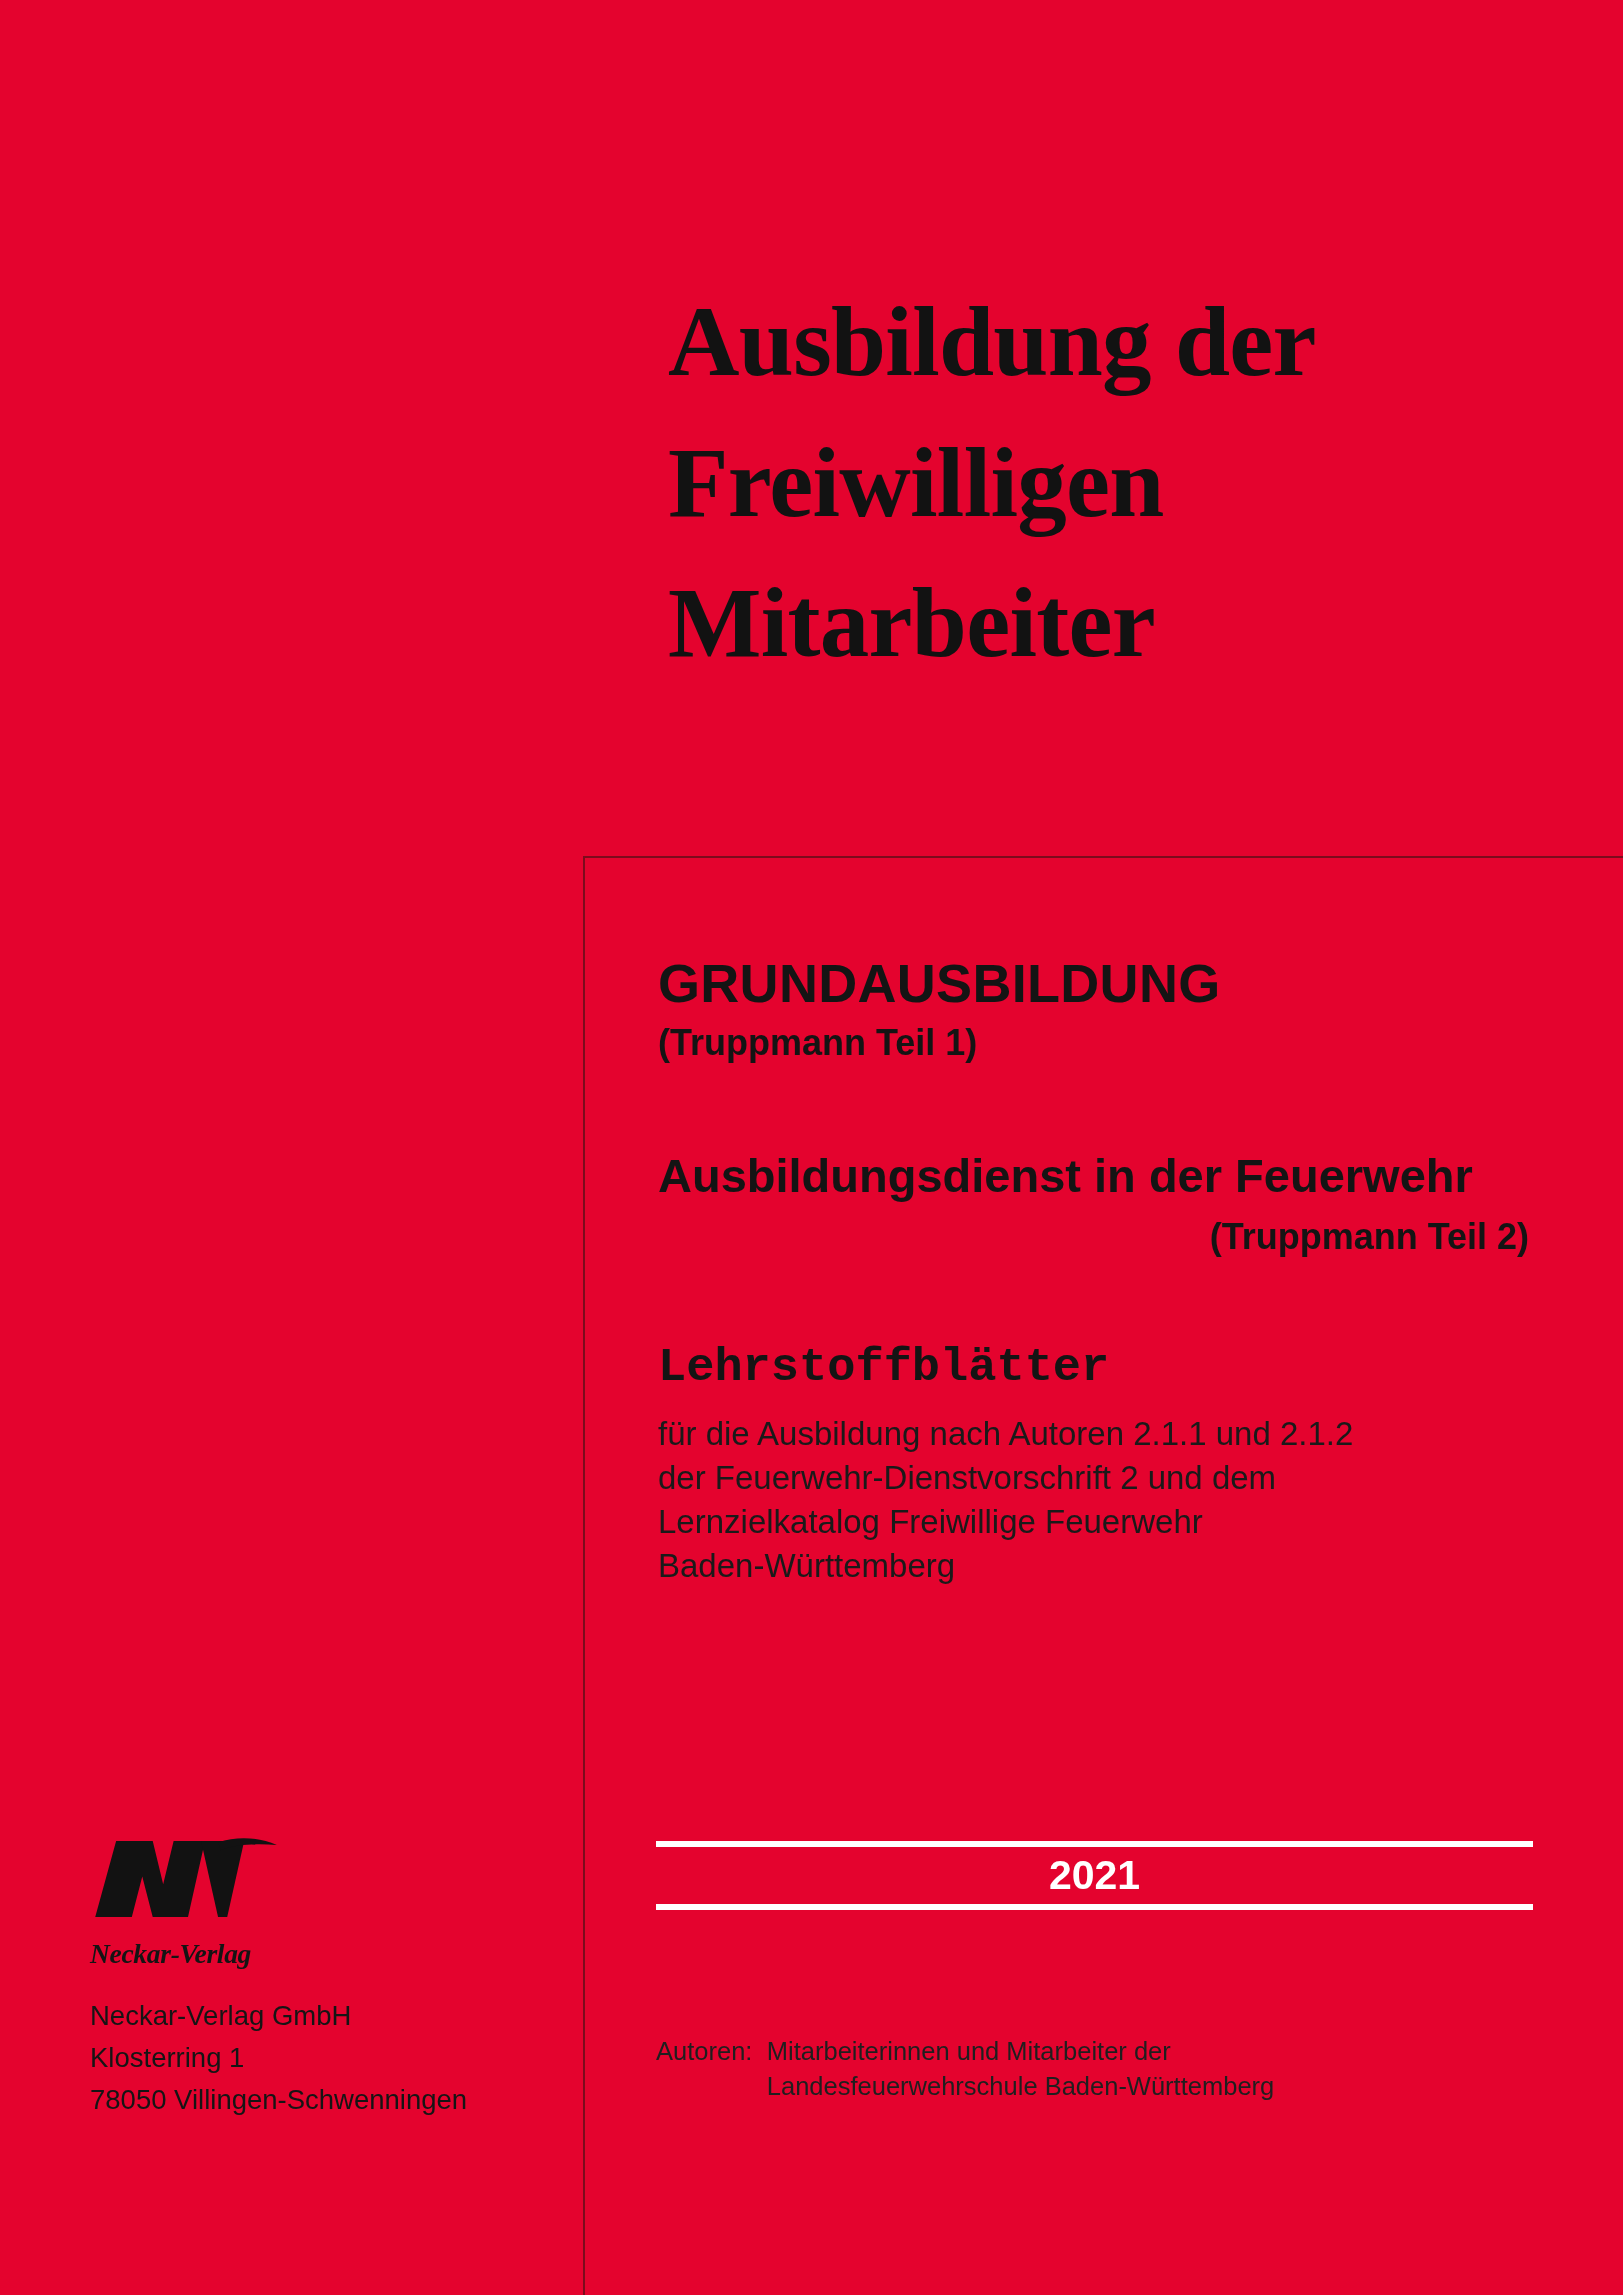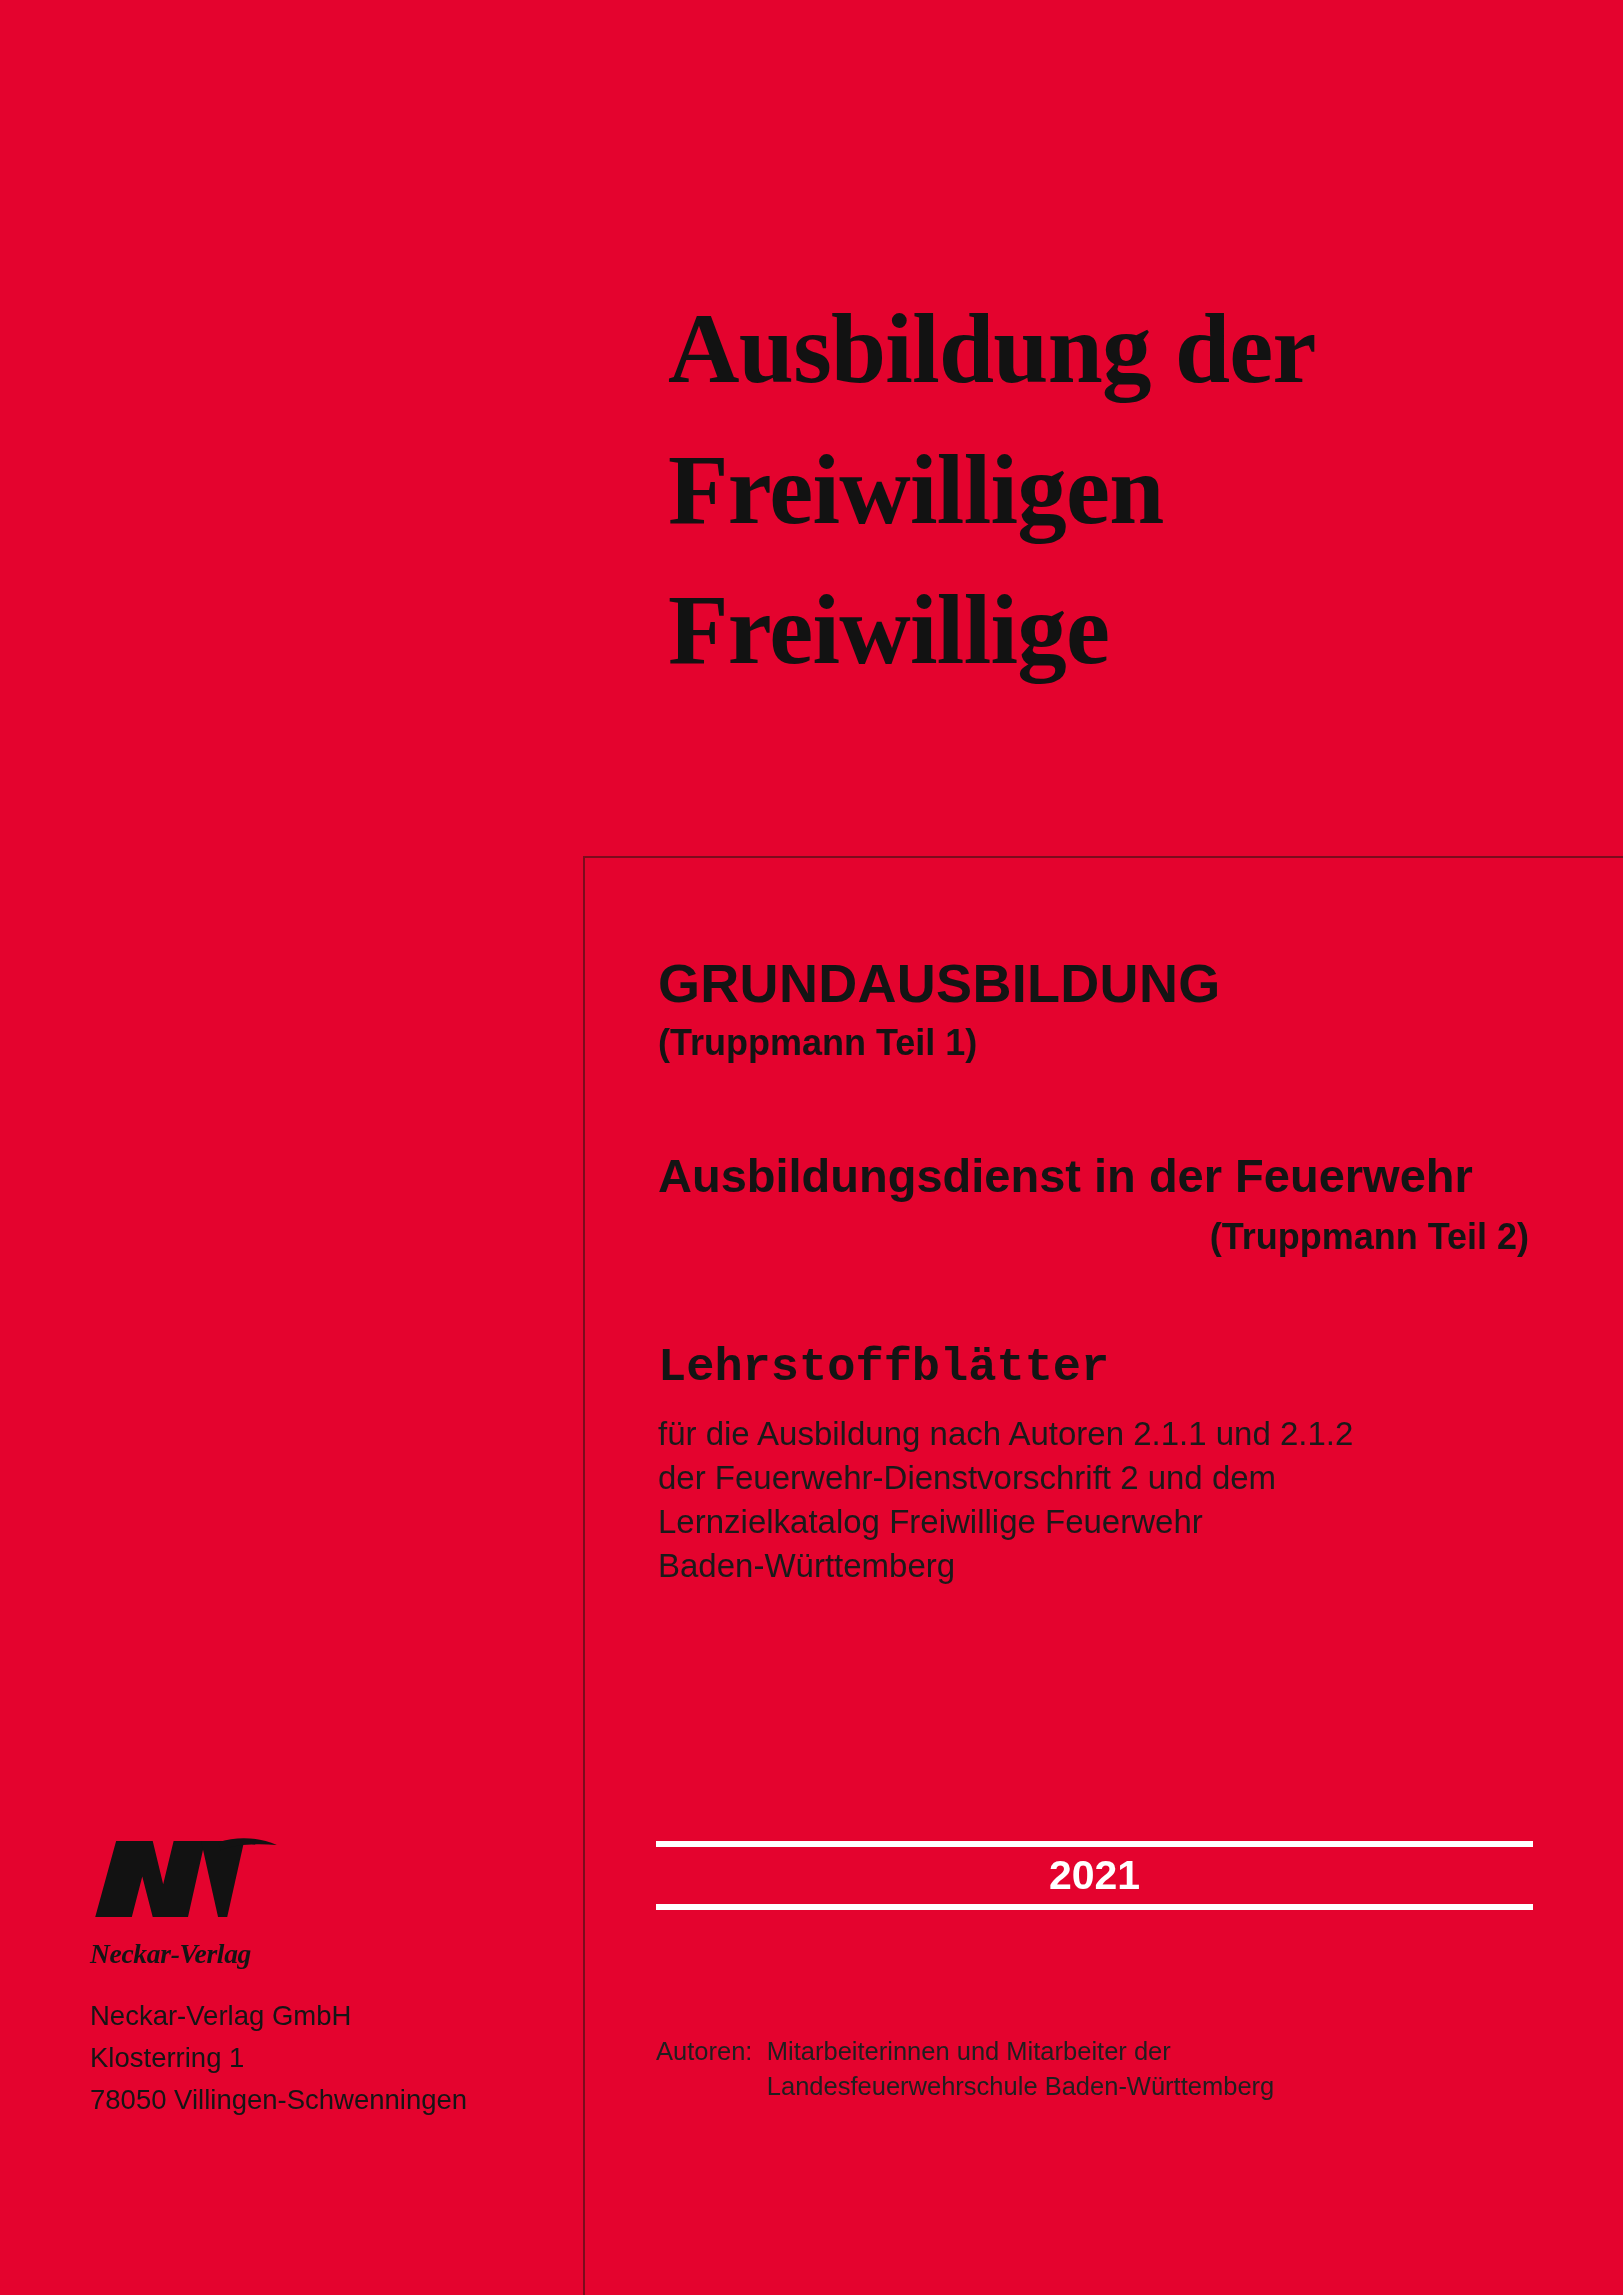--- a/index.html
+++ b/index.html
@@ -15,21 +15,21 @@
     width: 1623px;
     height: 2295px;
     background: #e4032e;
     overflow: hidden;
   }
 
   
   .main-title {
     position: absolute;
     left: 668px;
-    top: 279px;
+    top: 272px;
     width: 877px;
     font-family: "Liberation Serif", serif;
     font-weight: bold;
     font-size: 99px;
     line-height: 1.42;
     color: #121212;
     letter-spacing: -0.7px;
   }
   .main-title .tline {
     display: block;
@@ -170,21 +170,21 @@
   .address span { display: block; white-space: nowrap; }
 </style>
 </head>
 <body>
 
 <div class="page">
 
   <div class="main-title">
     <span class="tline">Ausbildung der</span>
     <span class="tline">Freiwilligen</span>
-    <span class="tline">Freiwillige</span>
+    <span class="tline">Mitarbeiter</span>
   </div>
 
   <div class="panel">
     <div class="panel-inner">
 
       <h1 class="sec-heading-1">GRUNDAUSBILDUNG</h1>
       <h2 class="sec-sub-1">(Truppmann Teil 1)</h2>
 
       <h1 class="sec-heading-2">
         <span>Ausbildungsdienst in</span>

